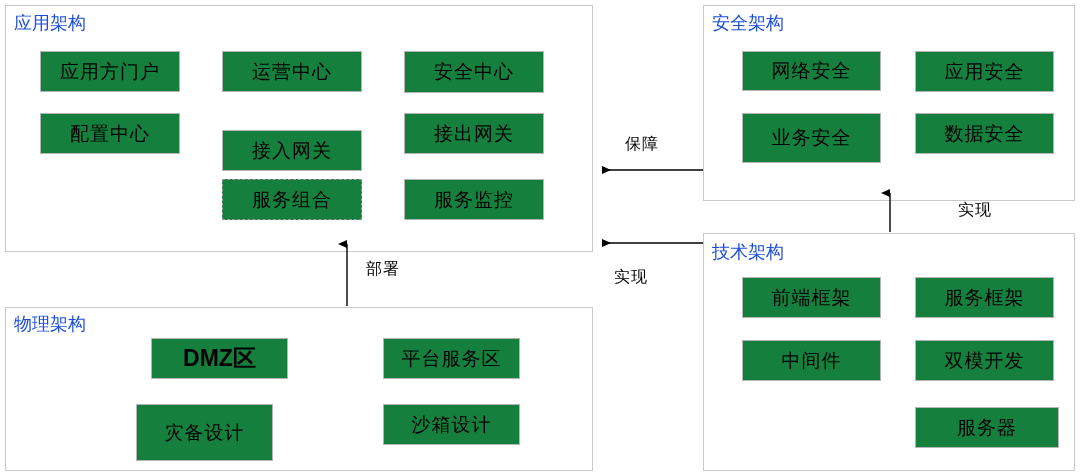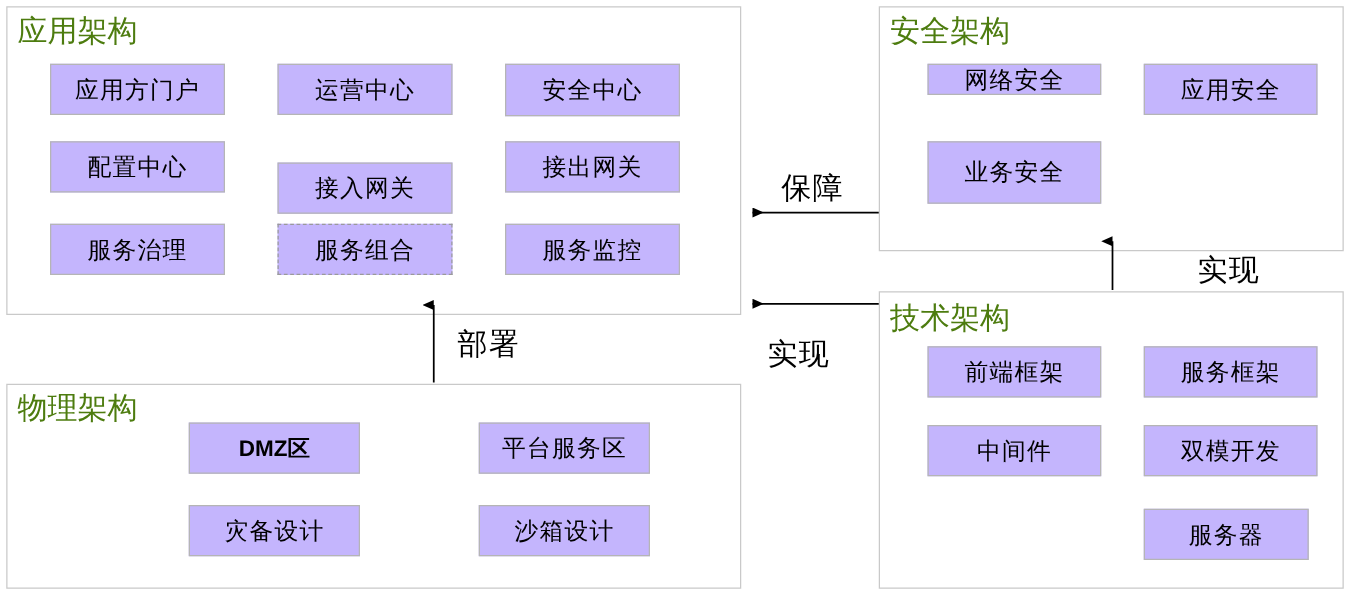--- a/index.html
+++ b/index.html
@@ -22,52 +22,52 @@
   }
   .panel {
     position: absolute;
     border: 1.5px solid #c9c9c9;
     background: #ffffff;
     box-sizing: border-box;
   }
   .panel-title {
     position: absolute;
     font-family: "Liberation Sans", "DejaVu Sans", sans-serif;
-    font-size: 24px;
+    font-size: 18px;
     line-height: 1;
-    color: #4d7c0f;
+    color: #1d4ed8;
     white-space: nowrap;
   }
   .node {
     position: absolute;
     border: 1.5px solid #b5b5b5;
-    background: #c4b5fd;
+    background: #15803d;
     box-sizing: border-box;
     display: flex;
     align-items: center;
     justify-content: center;
     font-family: "Liberation Serif", "DejaVu Serif", serif;
     font-size: 19px;
     letter-spacing: 1px;
     color: #000000;
     white-space: nowrap;
   }
   .node.dashed {
     border: 1.5px dashed #9a9a9a;
   }
   .node.bold-label {
     font-family: "Liberation Sans", "DejaVu Sans", sans-serif;
     font-weight: bold;
-    font-size: 18px;
+    font-size: 23px;
     letter-spacing: 0px;
   }
   .edge-label {
     position: absolute;
     font-family: "Liberation Serif", "DejaVu Serif", serif;
-    font-size: 24px;
+    font-size: 16px;
     letter-spacing: 1px;
     color: #000000;
     white-space: nowrap;
   }
   svg.connectors {
     position: absolute;
     left: 0;
     top: 0;
     width: 1080px;
     height: 474px;
@@ -83,46 +83,46 @@
   <div class="panel-title" style="left:14px; top:14px;">应用架构</div>
 
   <div class="node" style="left:40px; top:51px; width:140px; height:41px;">应用方门户</div>
   <div class="node" style="left:222px; top:51px; width:140px; height:41px;">运营中心</div>
   <div class="node" style="left:404px; top:51px; width:140px; height:42px;">安全中心</div>
 
   <div class="node" style="left:40px; top:113px; width:140px; height:41px;">配置中心</div>
   <div class="node" style="left:222px; top:130px; width:140px; height:41px;">接入网关</div>
   <div class="node" style="left:404px; top:113px; width:140px; height:41px;">接出网关</div>
 
-  <div class="node" style="left:40px; top:179px; width:140px; height:41px;">服务治理</div>
   <div class="node dashed" style="left:222px; top:179px; width:140px; height:41px;">服务组合</div>
   <div class="node" style="left:404px; top:179px; width:140px; height:41px;">服务监控</div>
 
   <div class="panel" style="left:703px; top:5px; width:372px; height:196px;"></div>
   <div class="panel-title" style="left:712px; top:14px;">安全架构</div>
 
-  <div class="node" style="left:742px; top:51px; width:139px; height:25px;">网络安全</div>
+  <div class="node" style="left:742px; top:51px; width:139px; height:40px;">网络安全</div>
   <div class="node" style="left:915px; top:51px; width:139px; height:41px;">应用安全</div>
   <div class="node" style="left:742px; top:113px; width:139px; height:50px;">业务安全</div>
+  <div class="node" style="left:915px; top:113px; width:139px; height:41px;">数据安全</div>
 
   <div class="panel" style="left:703px; top:233px; width:372px; height:238px;"></div>
   <div class="panel-title" style="left:712px; top:243px;">技术架构</div>
 
   <div class="node" style="left:742px; top:277px; width:139px; height:41px;">前端框架</div>
   <div class="node" style="left:915px; top:277px; width:139px; height:41px;">服务框架</div>
   <div class="node" style="left:742px; top:340px; width:139px; height:41px;">中间件</div>
   <div class="node" style="left:915px; top:340px; width:139px; height:41px;">双模开发</div>
-  <div class="node" style="left:915px; top:407px; width:132px; height:41px;">服务器</div>
+  <div class="node" style="left:915px; top:407px; width:144px; height:41px;">服务器</div>
 
   <div class="panel" style="left:5px; top:307px; width:588px; height:164px;"></div>
   <div class="panel-title" style="left:14px; top:315px;">物理架构</div>
 
   <div class="node bold-label" style="left:151px; top:338px; width:137px; height:41px;">DMZ区</div>
   <div class="node" style="left:383px; top:338px; width:137px; height:41px;">平台服务区</div>
-  <div class="node" style="left:151px; top:404px; width:137px; height:41px;">灾备设计</div>
+  <div class="node" style="left:136px; top:404px; width:137px; height:57px;">灾备设计</div>
   <div class="node" style="left:383px; top:404px; width:137px; height:41px;">沙箱设计</div>
 
   <svg class="connectors" viewBox="0 0 1080 474" xmlns="http://www.w3.org/2000/svg">
     <defs>
       <marker id="arrow-left" markerWidth="10" markerHeight="8" refX="9" refY="4" orient="auto" markerUnits="userSpaceOnUse">
         <path d="M9,0 L0,4 L9,8 Z" fill="#000000"></path>
       </marker>
       <marker id="arrow-up" markerWidth="8" markerHeight="10" refX="4" refY="9" orient="auto" markerUnits="userSpaceOnUse">
         <path d="M0,9 L4,0 L8,9 Z" fill="#000000"></path>
       </marker>

